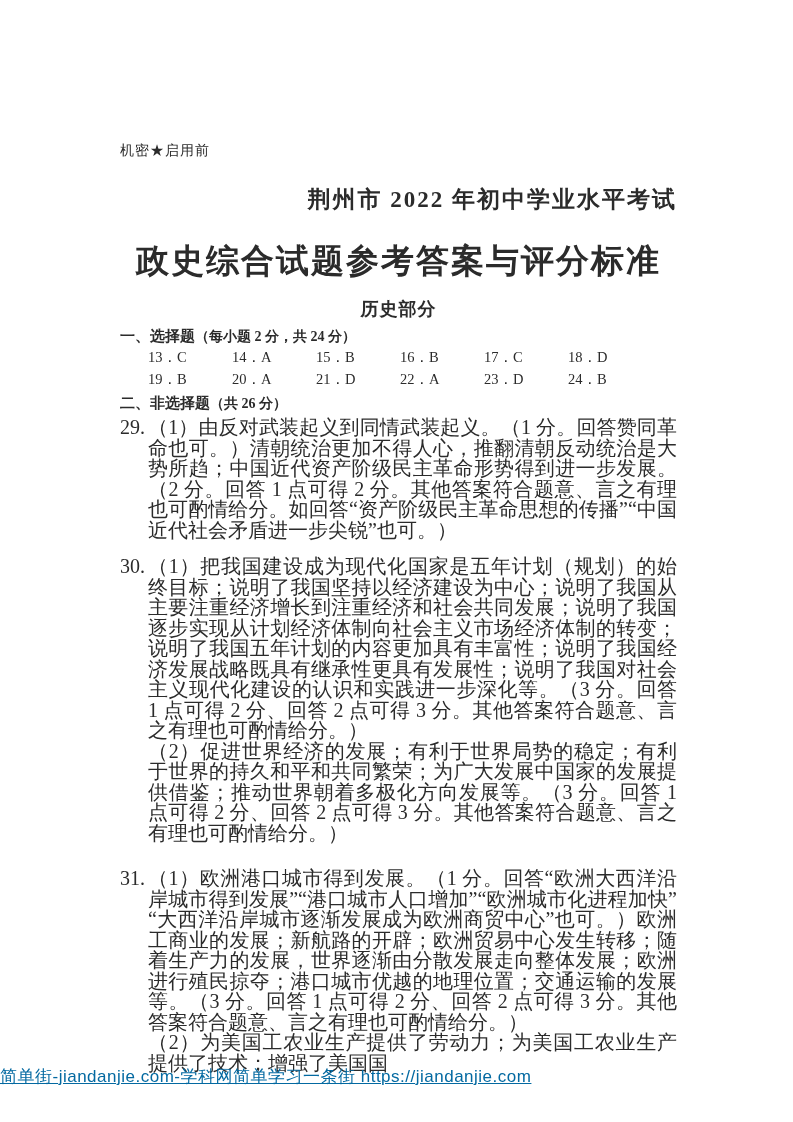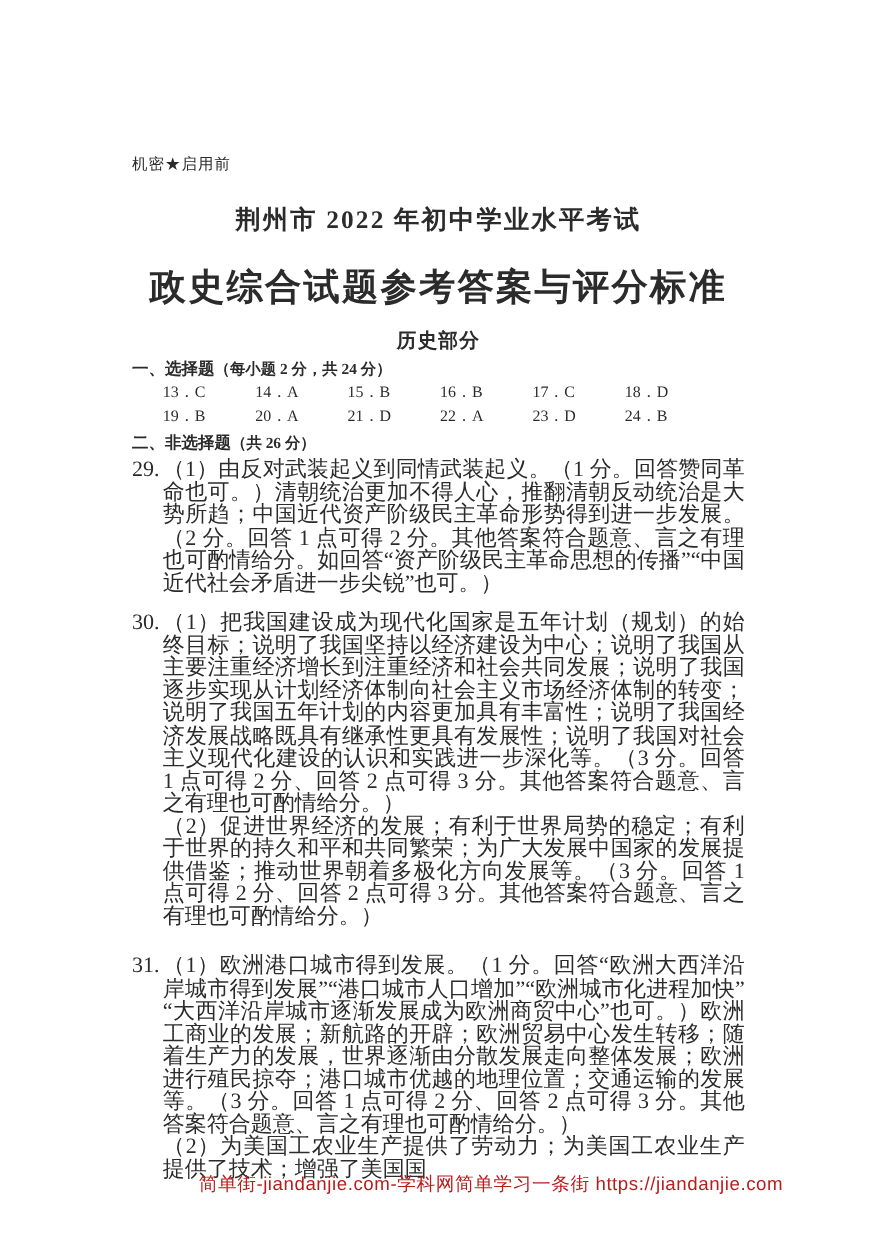--- a/index.html
+++ b/index.html
@@ -20,21 +20,21 @@
     top: 143px;
     width: 557px;
   }
   .confidential {
     font-size: 14px;
     line-height: 16px;
     letter-spacing: 1px;
   }
   .exam-title {
     margin-top: 26px;
-    text-align: center;
+    text-align: right;
     font-size: 23px;
     font-weight: bold;
     line-height: 30px;
     letter-spacing: 2px;
   }
   .doc-title {
     margin-top: 26px;
     text-align: center;
     font-size: 33px;
     font-weight: bold;
@@ -86,26 +86,27 @@
     left: 0;
     top: 0;
     text-align: left;
   }
   .qpara { margin: 0; }
   .footer {
     position: absolute;
     left: 0;
     top: 1066px;
     width: 100%;
-    text-align: right;
-    color: #b91c1c;
+    text-align: left;
+    color: #0369a1;
     font-size: 17px;
     line-height: 22px;
     font-family: "Liberation Sans", "DejaVu Sans", sans-serif;
     letter-spacing: 0.5px;
+    text-decoration: underline;
   }
 </style>
 </head>
 <body>
 
 <div class="page">
   <div class="content">
 
     <div class="confidential">机密★启用前</div>
 

